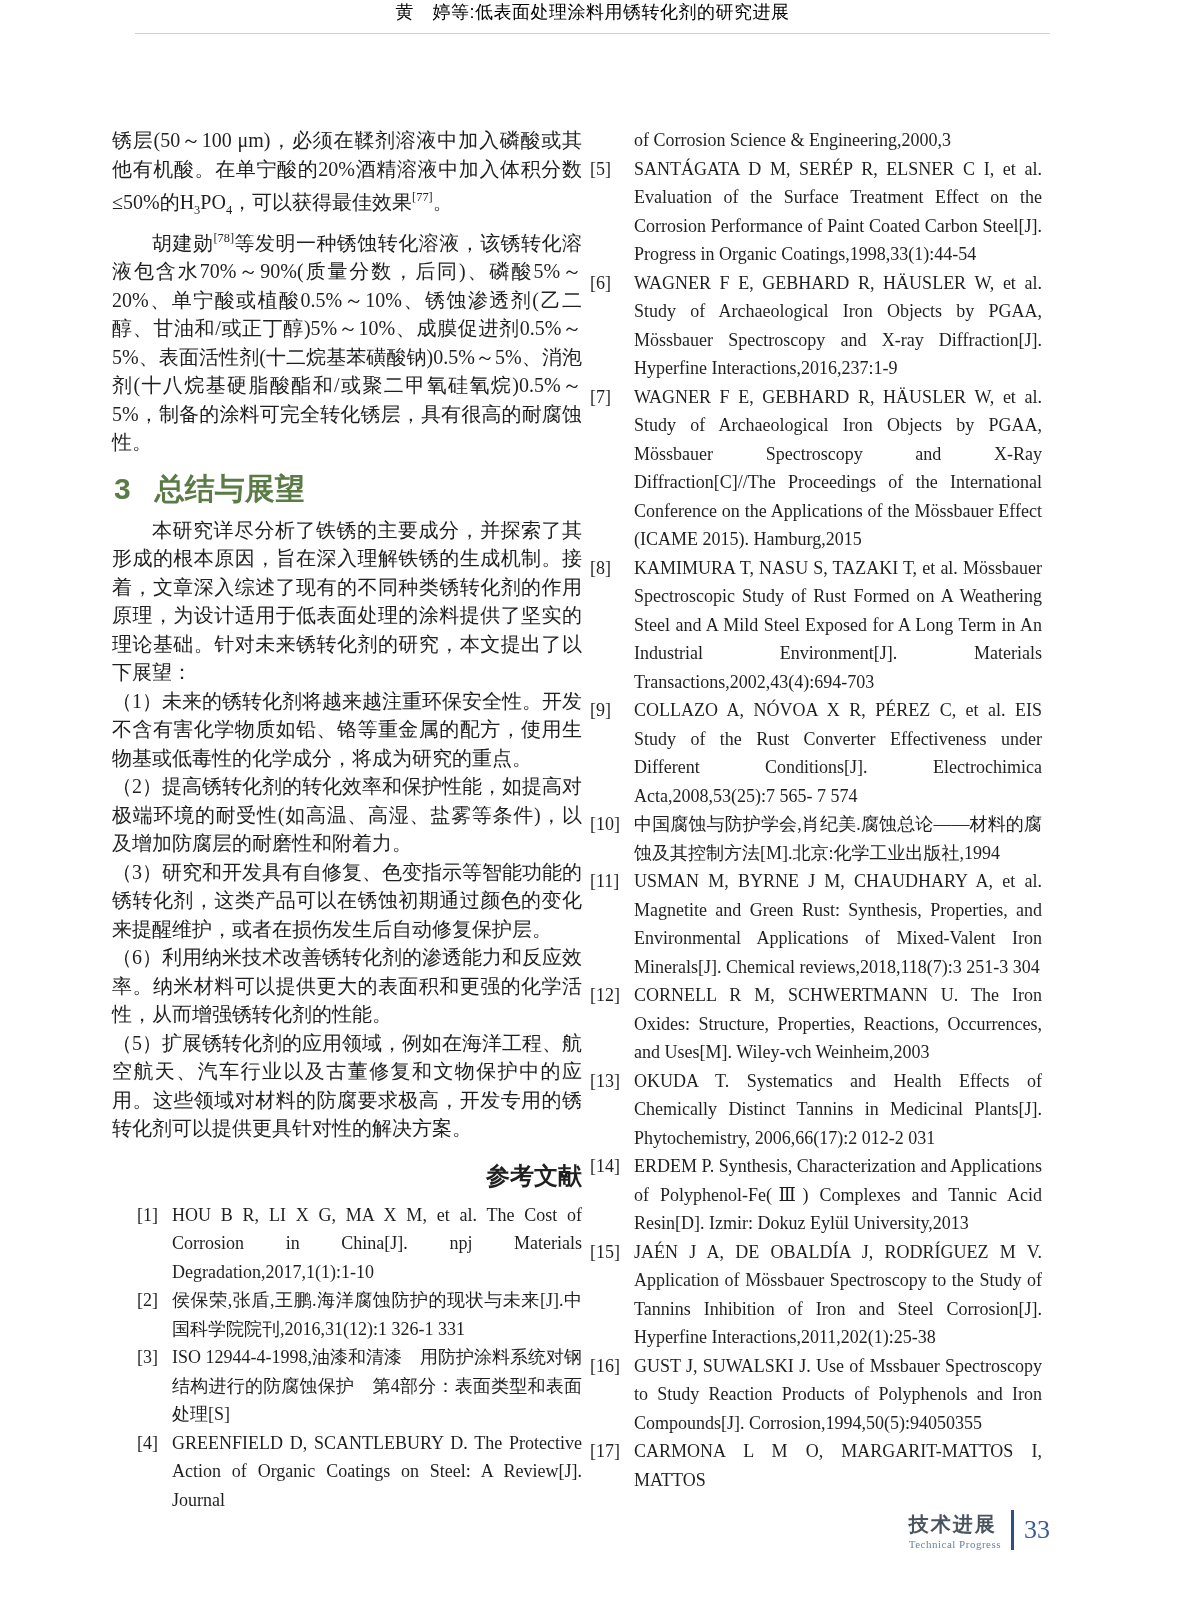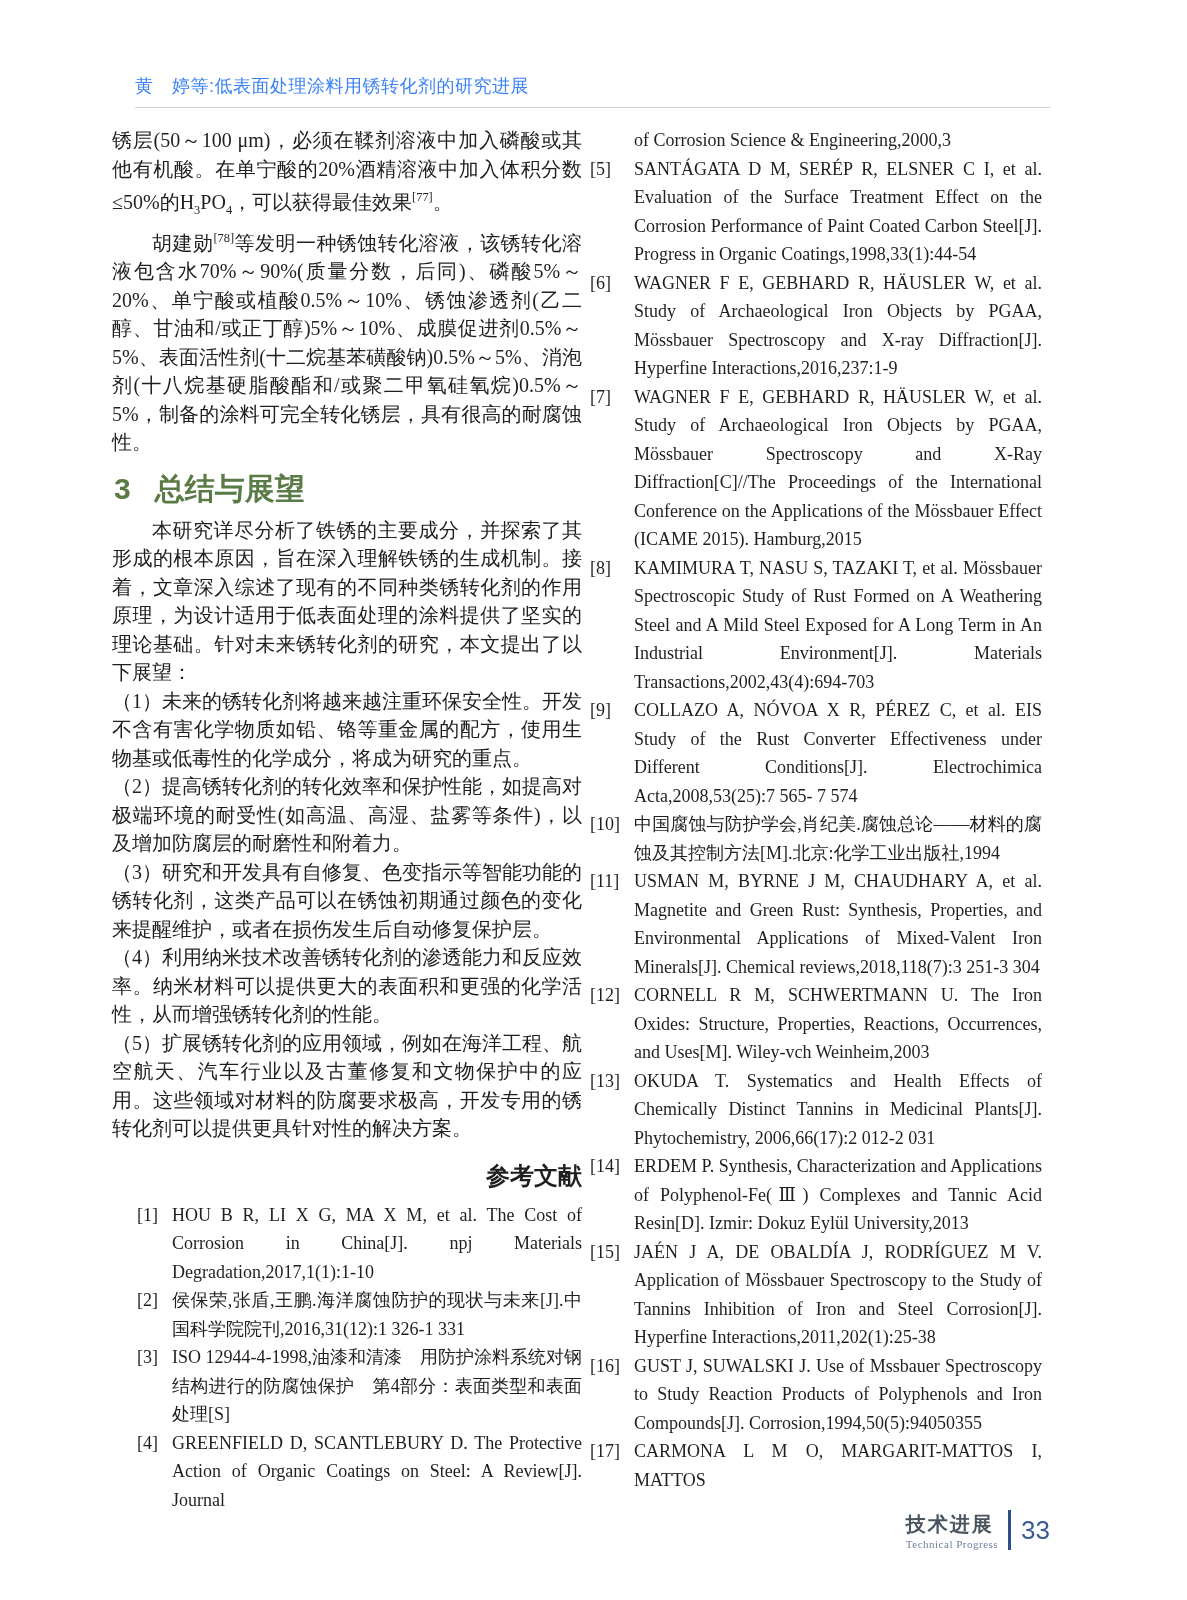--- a/index.html
+++ b/index.html
@@ -5,25 +5,25 @@
   * { margin:0; padding:0; box-sizing:border-box; }
   html,body { background:#ffffff; }
   .page {
     position:relative; width:1187px; height:1600px; margin:0 auto;
     background:#ffffff; overflow:hidden;
     font-family:"Liberation Serif","DejaVu Serif",serif; color:#1f1f1f;
   }
   
   .running-head {
     position:absolute; top:0; left:135px; right:137px;
-    padding-top:74px; padding-bottom:9px;
+    padding-bottom:9px;
     border-bottom:1px solid #ccd3cb;
-    text-align:left;
+    text-align:center;
     font-family:"Liberation Sans","DejaVu Sans",sans-serif;
-    font-size:18px; color:#3b82f6; letter-spacing:.5px;
+    font-size:18px; color:#000000; letter-spacing:.5px;
   }
   
   .columns {
     position:absolute; top:126px; left:112px; width:940px;
     display:flex; gap:8px; align-items:flex-start;
   }
   .col-left  { width:470px; }
   .col-right { width:452px; }
   p.body { font-size:20px; line-height:28.5px; text-align:justify; }
   .indent { text-indent:2em; }
@@ -55,21 +55,21 @@
   .footer-cn {
     font-family:"Liberation Sans","DejaVu Sans",sans-serif;
     font-weight:bold; font-size:20px; color:#49545f; letter-spacing:2px;
   }
   .footer-en {
     font-family:Liberation Serif, serif;
     font-size:11px; color:#6d80a0; letter-spacing:.5px; margin-top:0;
   }
   .footer-bar { width:3px; height:40px; background:#2d4f86; margin:0 10px 0 10px; }
   .footer-page {
-    font-family:Liberation Sans, sans-serif;
+    font-family:Liberation Serif, serif;
     font-size:26px; color:#3a5c94;
   }
 </style>
 </head>
 <body>
 
 <div class="page">
 
   <div class="running-head">黄　婷等:低表面处理涂料用锈转化剂的研究进展</div>
 
@@ -81,21 +81,21 @@
 
       <p class="body indent"><span>胡建勋</span><sup>[78]</sup><span>等发明一种锈蚀转化溶液，该锈转化溶液包含水70%～90%(质量分数，后同)、磷酸5%～20%、单宁酸或植酸0.5%～10%、锈蚀渗透剂(乙二醇、甘油和/或正丁醇)5%～10%、成膜促进剂0.5%～5%、表面活性剂(十二烷基苯磺酸钠)0.5%～5%、消泡剂(十八烷基硬脂酸酯和/或聚二甲氧硅氧烷)0.5%～5%，制备的涂料可完全转化锈层，具有很高的耐腐蚀性。</span></p>
 
       <h2 class="section-heading"><span class="sec-num">3</span><span>总结与展望</span></h2>
 
       <p class="body indent">本研究详尽分析了铁锈的主要成分，并探索了其形成的根本原因，旨在深入理解铁锈的生成机制。接着，文章深入综述了现有的不同种类锈转化剂的作用原理，为设计适用于低表面处理的涂料提供了坚实的理论基础。针对未来锈转化剂的研究，本文提出了以下展望：</p>
 
       <p class="body">（1）未来的锈转化剂将越来越注重环保安全性。开发不含有害化学物质如铅、铬等重金属的配方，使用生物基或低毒性的化学成分，将成为研究的重点。</p>
       <p class="body">（2）提高锈转化剂的转化效率和保护性能，如提高对极端环境的耐受性(如高温、高湿、盐雾等条件)，以及增加防腐层的耐磨性和附着力。</p>
       <p class="body">（3）研究和开发具有自修复、色变指示等智能功能的锈转化剂，这类产品可以在锈蚀初期通过颜色的变化来提醒维护，或者在损伤发生后自动修复保护层。</p>
-      <p class="body">（4）利用纳米技术改善锈转化剂的渗透能力和反应效率。纳米材料可以提供更大的表面积和更强的化学活性，从而增强锈转化剂的性能。</p>
+      <p class="body">（6）利用纳米技术改善锈转化剂的渗透能力和反应效率。纳米材料可以提供更大的表面积和更强的化学活性，从而增强锈转化剂的性能。</p>
       <p class="body">（5）扩展锈转化剂的应用领域，例如在海洋工程、航空航天、汽车行业以及古董修复和文物保护中的应用。这些领域对材料的防腐要求极高，开发专用的锈转化剂可以提供更具针对性的解决方案。</p>
 
       <h3 class="refs-heading">参考文献</h3>
 
       <div>
           <div class="ref-row">
             <span class="ref-num">[1]</span>
             <span class="ref-text">HOU B R, LI X G, MA X M, et al. The Cost of Corrosion in China[J]. npj Materials Degradation,2017,1(1):1-10</span>
           </div>
           <div class="ref-row">

